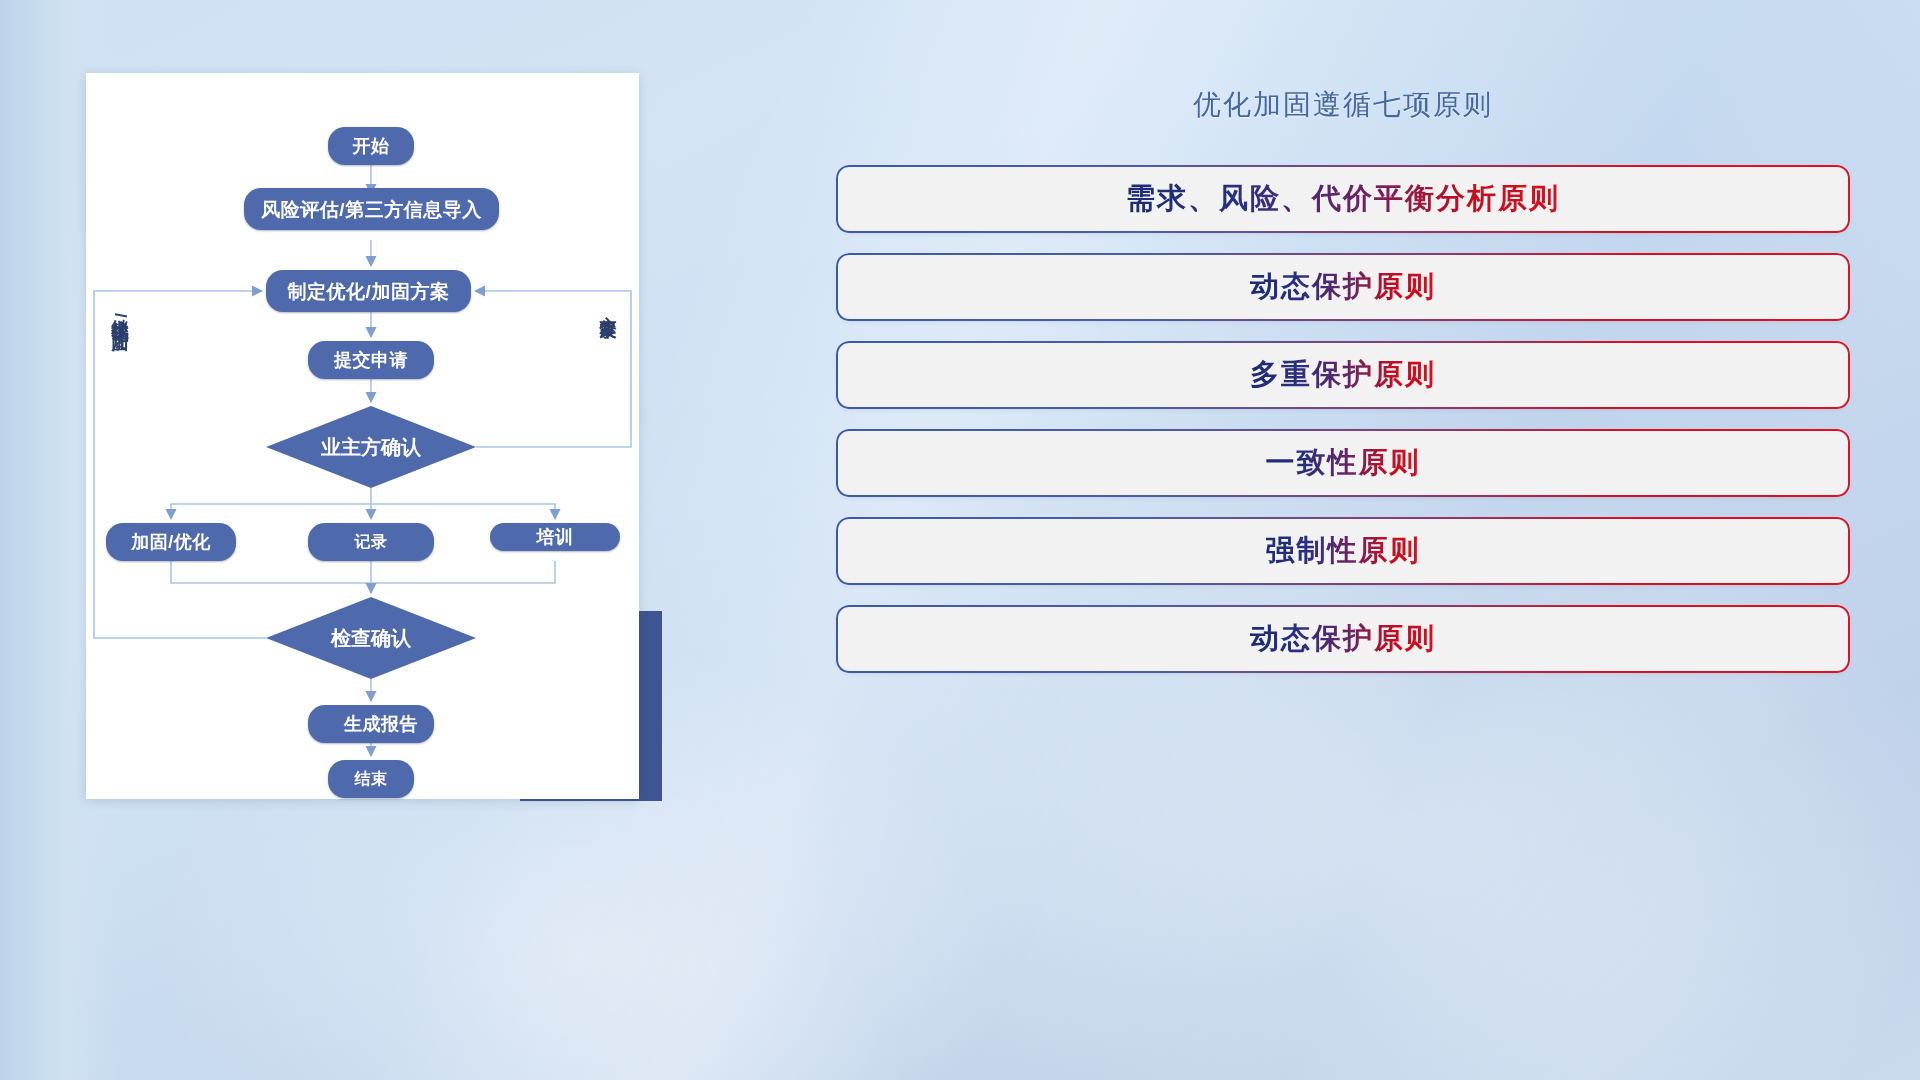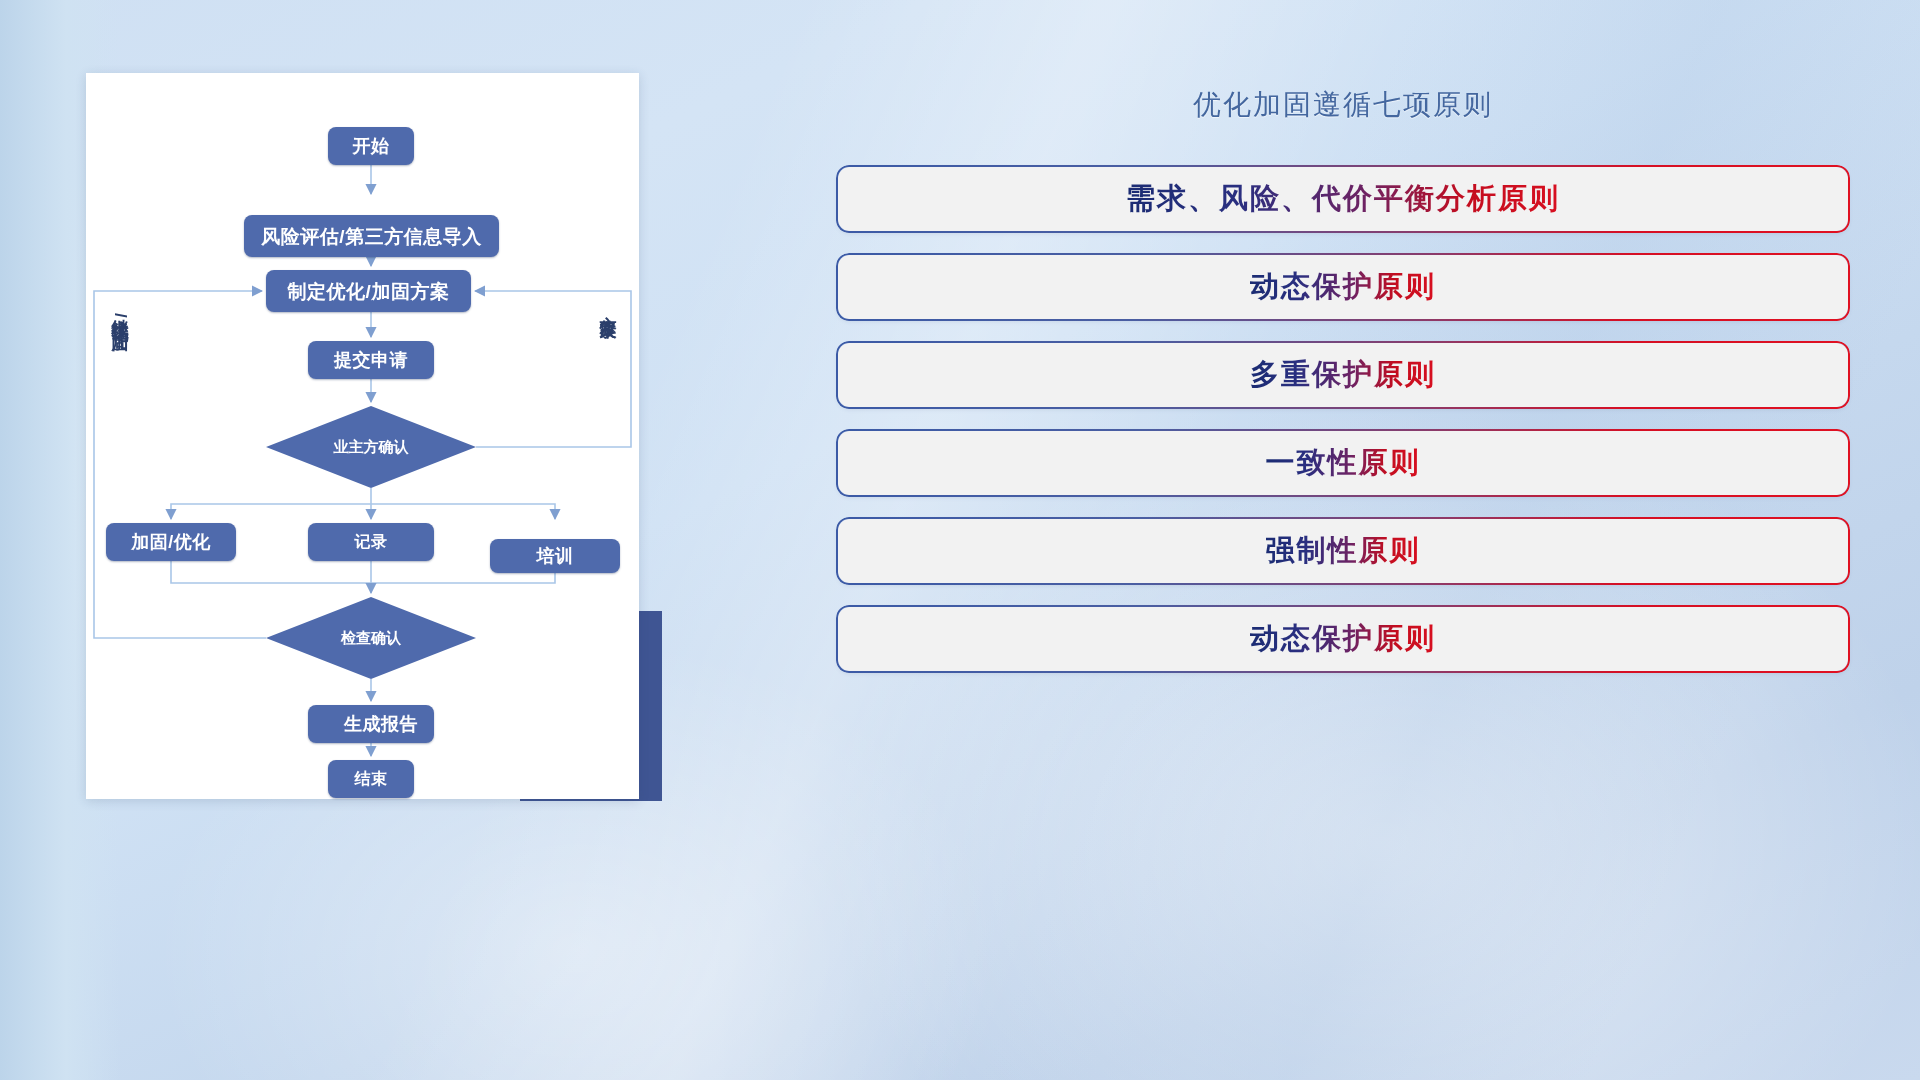--- a/index.html
+++ b/index.html
@@ -38,38 +38,38 @@
     background:#ffffff;
     box-shadow:0 2px 10px rgba(40,60,100,0.16);
   }
 
   .fc-svg{ position:absolute; left:0; top:0; }
 
   .node{
     position:absolute;
     display:flex; align-items:center; justify-content:center;
     color:#ffffff; font-weight:bold; letter-spacing:0.5px;
-    background:#4f6aac; border-radius:8px;
+    background:#4f6aac; border-radius:17px;
     box-shadow:0 1px 2px rgba(30,50,90,0.35);
     text-align:right; line-height:1;
   }
   .node.start   { left:242px; top:54px;  width:86px;  height:38px; font-size:18px; }
-  .node.risk    { left:158px; top:142px; width:255px; height:42px; font-size:19px; }
+  .node.risk    { left:158px; top:115px; width:255px; height:42px; font-size:19px; }
   .node.plan    { left:180px; top:197px; width:205px; height:42px; font-size:19px; }
   .node.submit  { left:222px; top:268px; width:126px; height:38px; font-size:18px; }
   .node.reinf   { left:20px;  top:450px; width:130px; height:38px; font-size:18px; }
   .node.record  { left:222px; top:450px; width:126px; height:38px; font-size:16px; }
-  .node.train   { left:404px; top:466px; width:130px; height:34px; font-size:18px; }
+  .node.train   { left:404px; top:450px; width:130px; height:28px; font-size:18px; }
   .node.report  { left:222px; top:632px; width:126px; height:38px; font-size:18px;padding-left:20px; }
   .node.end     { left:242px; top:687px; width:86px;  height:38px; font-size:16px; }
 
   .diamond{
     position:absolute;
     display:flex; align-items:center; justify-content:center;
-    color:#fff; font-weight:bold; font-size:15px;
+    color:#fff; font-weight:bold; font-size:20px;
     background:#4f6aac;
     clip-path:polygon(50% 0%,100% 50%,50% 100%,0% 50%);
   }
   .diamond.owner { left:180px; top:333px; width:210px; height:82px; }
   .diamond.check { left:180px; top:524px; width:210px; height:82px; }
 
   .vlabel{
     position:absolute;
     writing-mode:vertical-rl;
     color:#2b3f6b; font-weight:bold; font-size:17px;

